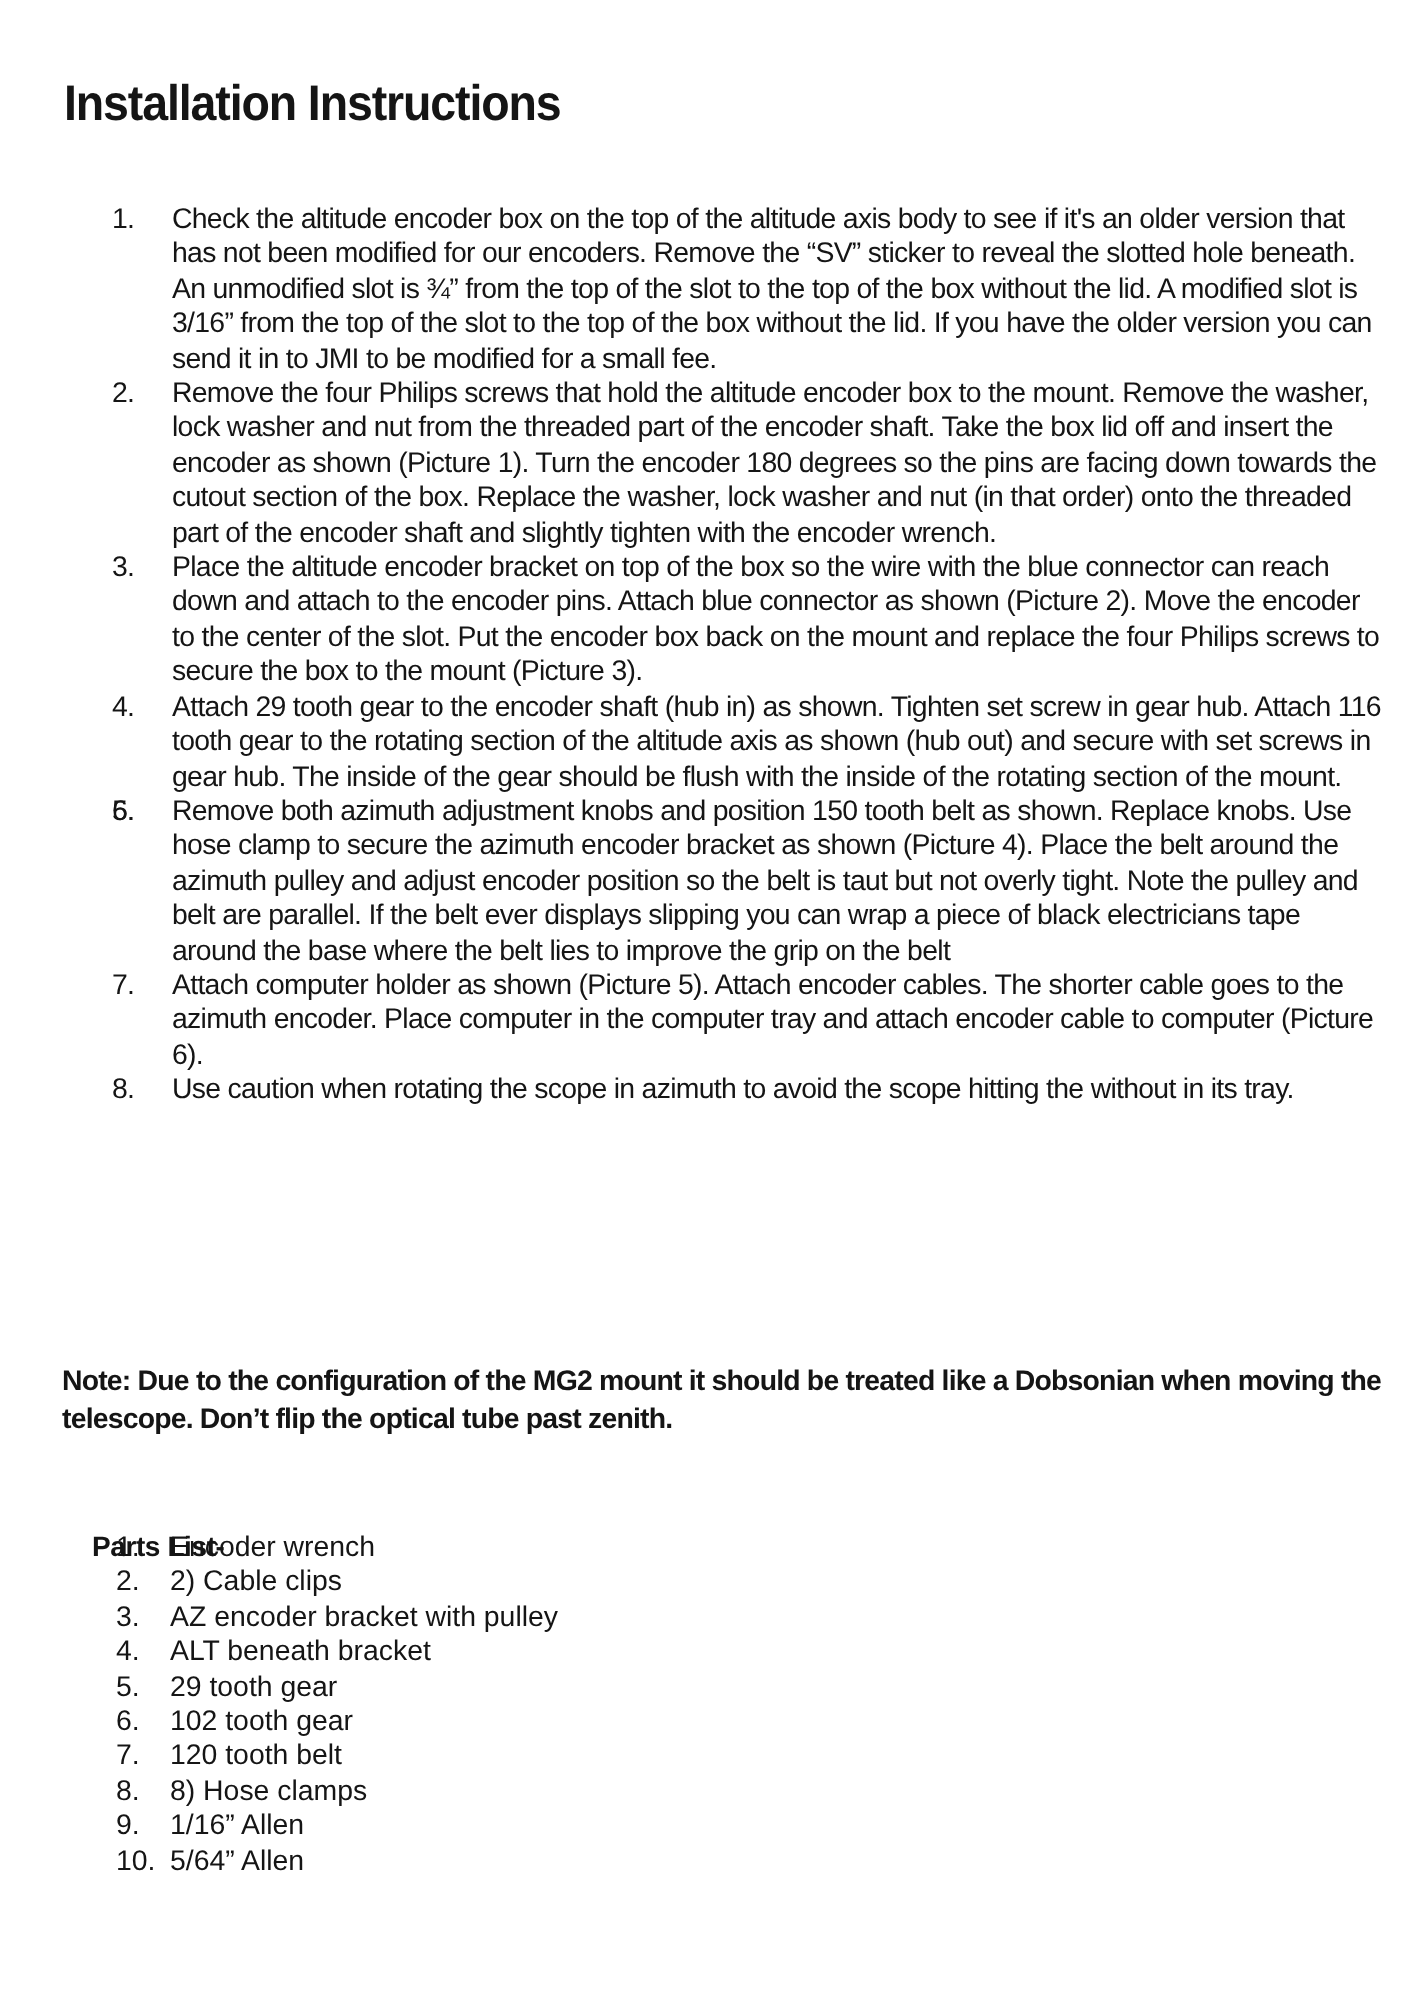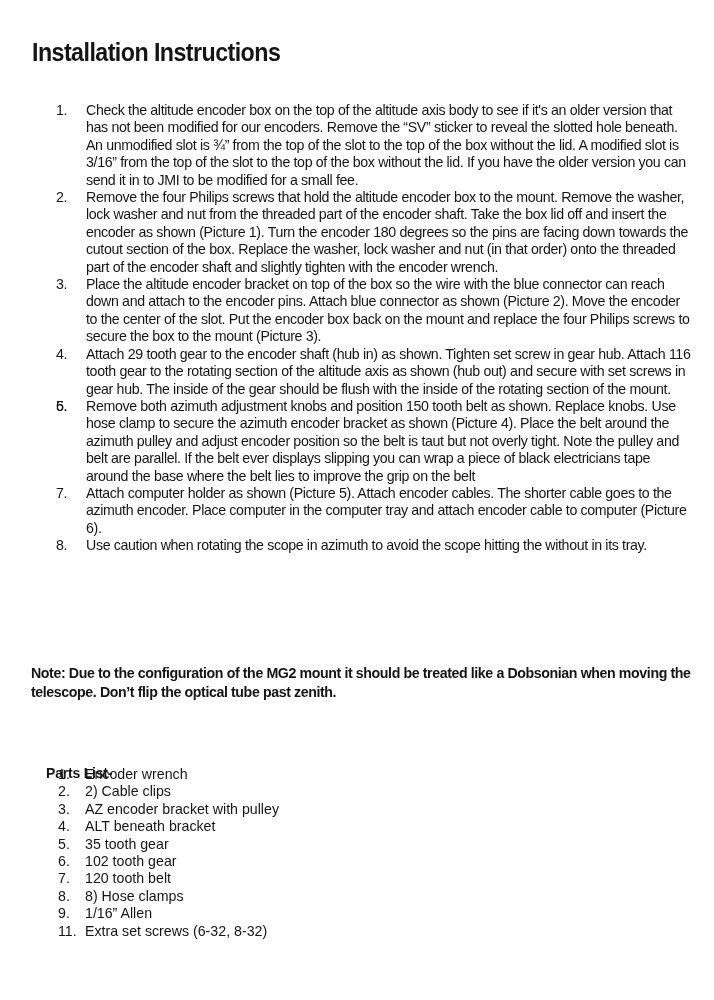--- a/index.html
+++ b/index.html
@@ -11,21 +11,21 @@
     position: absolute; left: 32px; top: 38px; margin: 0;
     font-size: 25px; font-weight: bold; letter-spacing: -0.6px; transform: scaleX(0.93); transform-origin: left;
   }
   .steps {
     position: absolute; left: 54px; top: 102px; width: 640px; margin: 0; padding: 0; list-style: none;
     font-size: 14.2px; line-height: 17.4px; letter-spacing: -0.35px;
   }
   .steps li { position: relative; padding-left: 32px; }
   .steps .num { position: absolute; left: 2px; top: 0; }
   .note {
-    position: absolute; left: 31px; top: 664px; width: 670px; margin: 0;
+    position: absolute; left: 31px; top: 682px; width: 670px; margin: 0;
     font-size: 14.2px; line-height: 18.5px; font-weight: bold; letter-spacing: -0.4px;
   }
   .parts-title {
     position: absolute; left: 31px; top: 750px; margin: 15px;
     font-size: 14px; font-weight: bold; letter-spacing: -0.2px;
   }
   .parts {
     position: absolute; left: 58px; top: 766px; margin: 0; padding: 0; list-style: none;
     font-size: 14.2px; line-height: 17.4px;
   }
@@ -50,19 +50,19 @@
 
 <p class="note">Note: Due to the configuration of the MG2 mount it should be treated like a Dobsonian when moving the telescope. Don’t flip the optical tube past zenith.</p>
 
 <p class="parts-title">Parts List-</p>
 
 <ol class="parts">
   <li><span class="num">1.</span><span>Encoder wrench</span></li>
   <li><span class="num">2.</span><span>2) Cable clips</span></li>
   <li><span class="num">3.</span><span>AZ encoder bracket with pulley</span></li>
   <li><span class="num">4.</span><span>ALT beneath bracket</span></li>
-  <li><span class="num">5.</span><span>35 tooth gear</span></li>
+  <li><span class="num">5.</span><span>29 tooth gear</span></li>
   <li><span class="num">6.</span><span>102 tooth gear</span></li>
   <li><span class="num">7.</span><span>120 tooth belt</span></li>
   <li><span class="num">8.</span><span>8) Hose clamps</span></li>
   <li><span class="num">9.</span><span>1/16” Allen</span></li>
-  <li><span class="num">11.</span><span>Extra set screws (6-32, 8-32)</span></li>
+  <li><span class="num">10.</span><span>5/64” Allen</span></li>
 </ol>
 
 </body></html>

